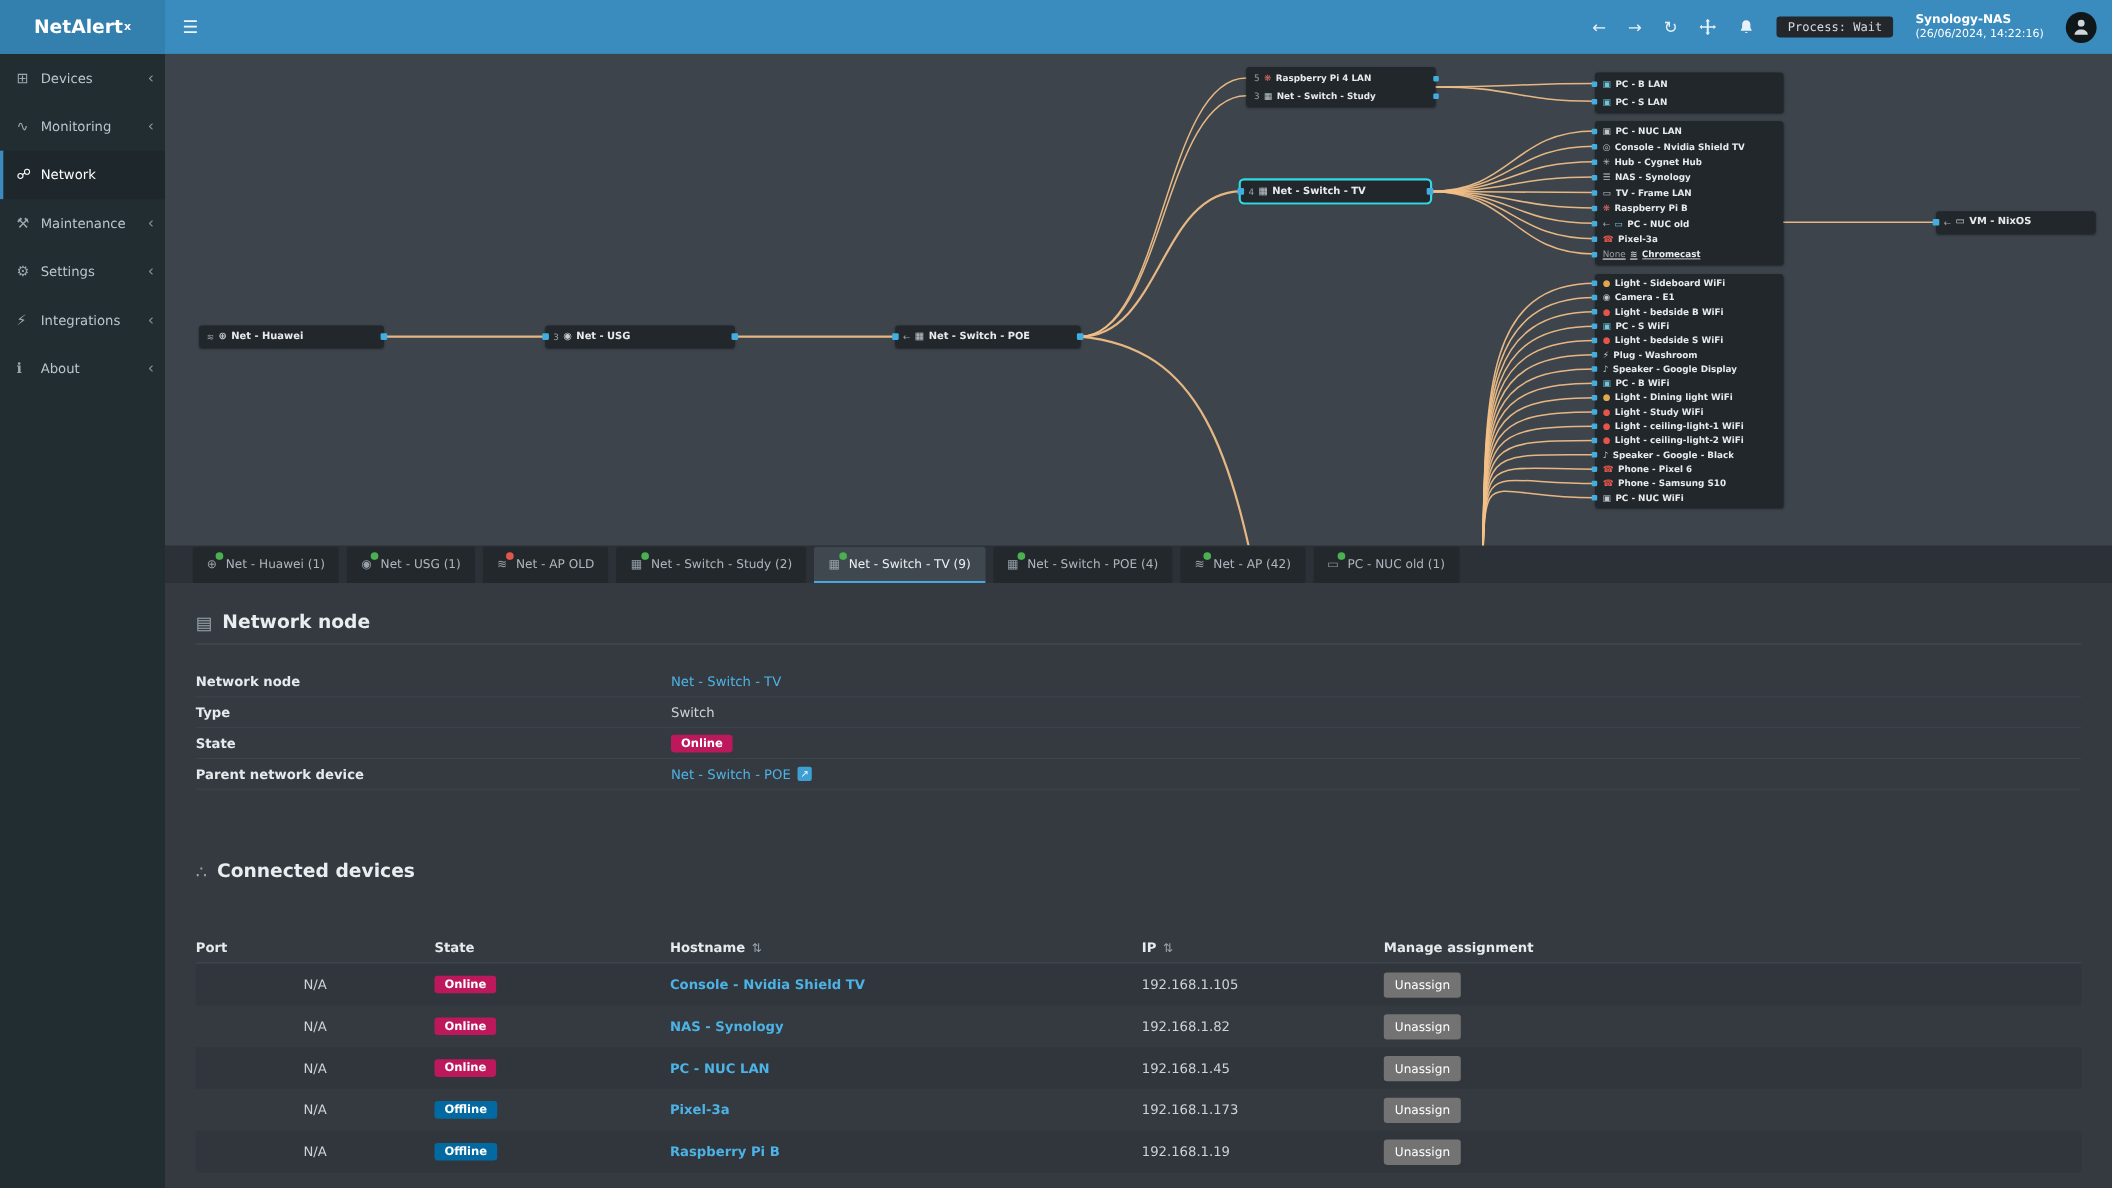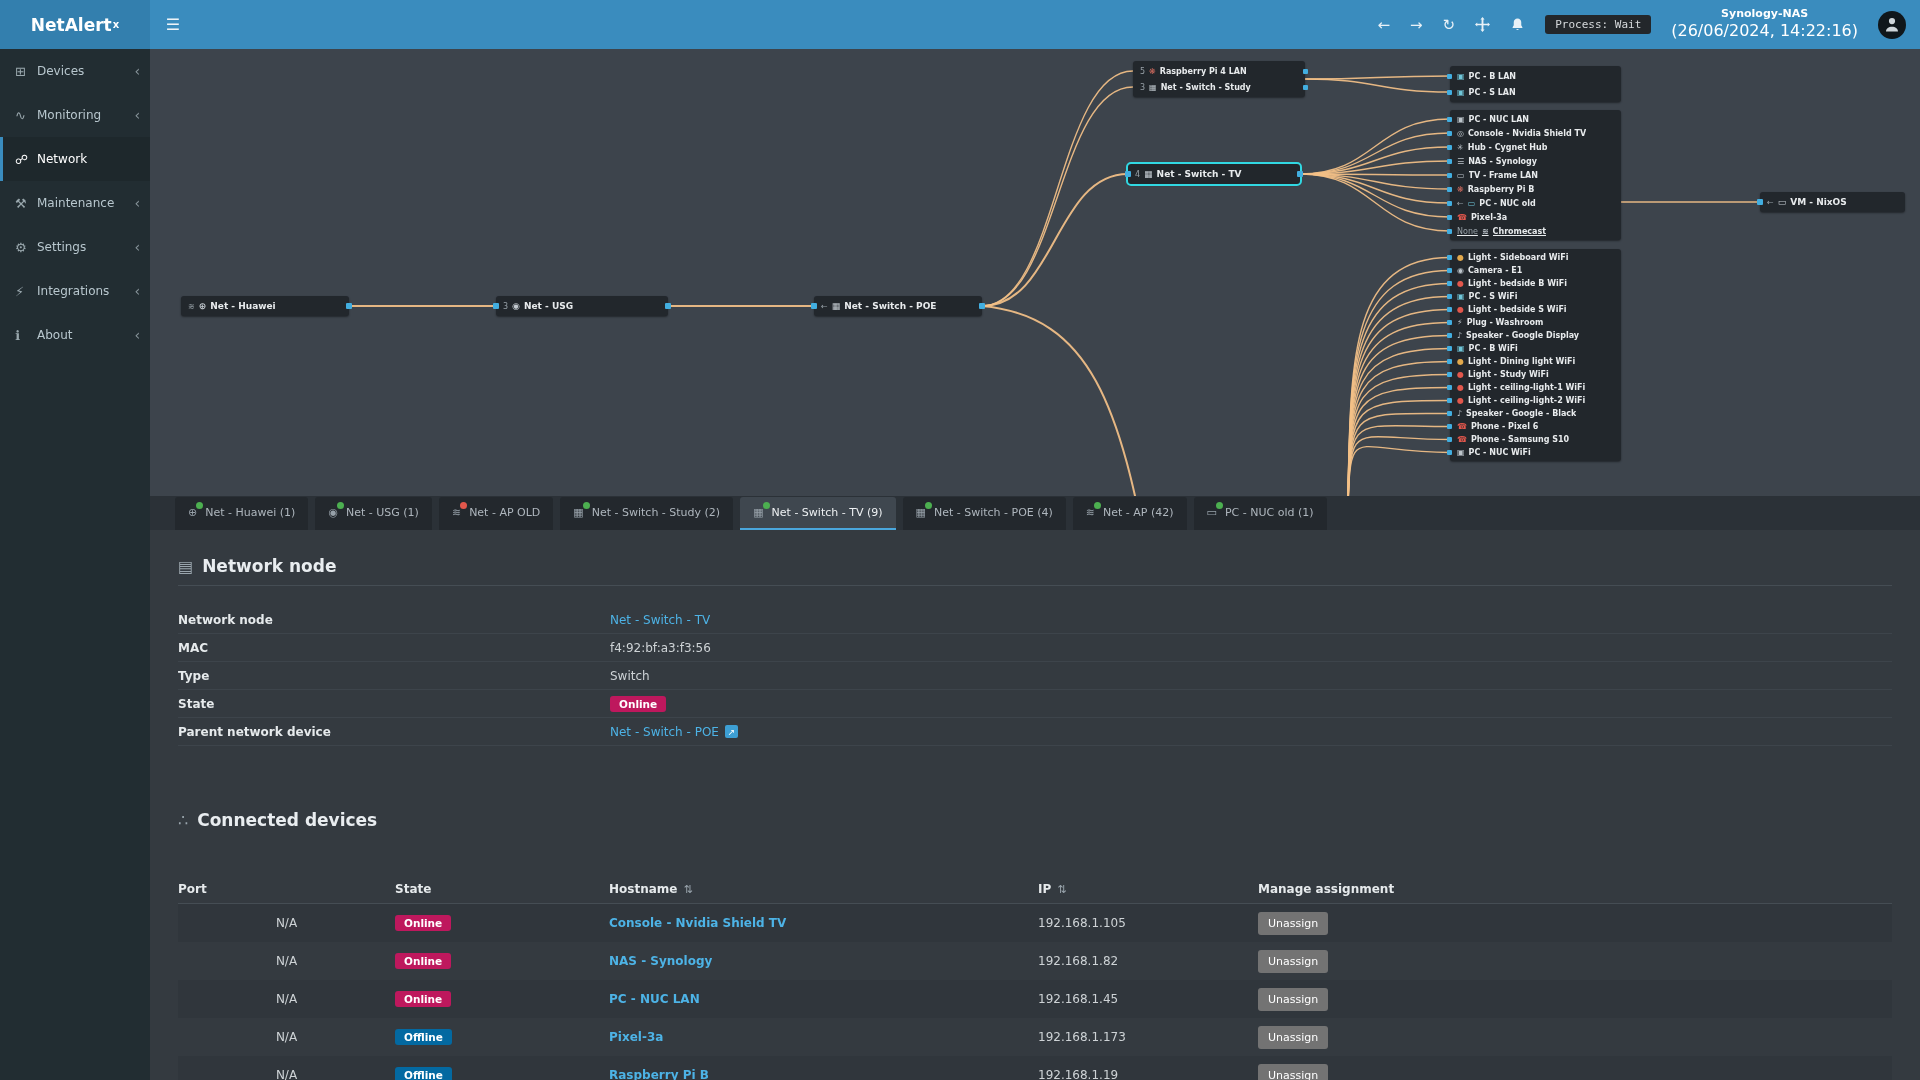--- a/index.html
+++ b/index.html
@@ -12,23 +12,23 @@
     display:flex;align-items:center;z-index:20}
   .logo{width:150px;height:49px;background:#337fae;color:#fff;font-size:17px;font-weight:bold;
     display:flex;align-items:center;justify-content:center;cursor:pointer}
   .logo sup{font-size:10px;margin-left:1px;line-height:1}
   .hamburger{width:46px;height:49px;color:#eef4f8;font-size:16px;display:flex;align-items:center;
     justify-content:center;cursor:pointer}
   .top-right{margin-left:auto;display:flex;align-items:center;gap:20px;padding-right:14px}
   .tb-icon{color:#e8f1f7;font-size:15px;cursor:pointer;display:flex;align-items:center}
   .pill{background:#23272b;color:#d7dadd;font-family:"DejaVu Sans Mono",monospace;font-size:11px;
     padding:3px 10px;border-radius:3px;white-space:nowrap}
-  .server{color:#fff;text-align:center;line-height:1.3}
+  .server{color:#fff;text-align:left;line-height:1.3}
   .server .name{font-size:11px;font-weight:bold}
-  .server .time{font-size:16px}
+  .server .time{font-size:10px}
   .avatar{width:28px;height:28px;border-radius:50%;background:#10171b;display:flex;
     align-items:center;justify-content:center;cursor:pointer}
 
   
   .sidebar{position:absolute;top:49px;left:0;width:150px;height:1031px;background:#222d32;z-index:10}
   .side-item{display:flex;align-items:center;height:44px;padding:0 10px 0 12px;color:#b8c7ce;
     font-size:12px;cursor:pointer;border-left:3px solid transparent}
   .side-item .s-icon{width:22px;font-size:13px;color:#9aa8ae;text-align:left}
   .side-item .s-label{flex:1}
   .side-item .chev{color:#8a979d;font-size:14px}
@@ -502,27 +502,20 @@
     <div class="fields">
         <div class="field-row">
     <div class="f-label">Network node</div>
     <div class="f-value">
 
       <a class="f-link">Net - Switch - TV</a>
 
     </div>
   </div>
         <div class="field-row">
-    <div class="f-label">MAC</div>
-    <div class="f-value">
-      <span class="f-text">f4:92:bf:a3:f3:56</span>
-
-    </div>
-  </div>
-        <div class="field-row">
     <div class="f-label">Type</div>
     <div class="f-value">
       <span class="f-text">Switch</span>
 
     </div>
   </div>
         <div class="field-row">
     <div class="f-label">State</div>
     <div class="f-value">
 

